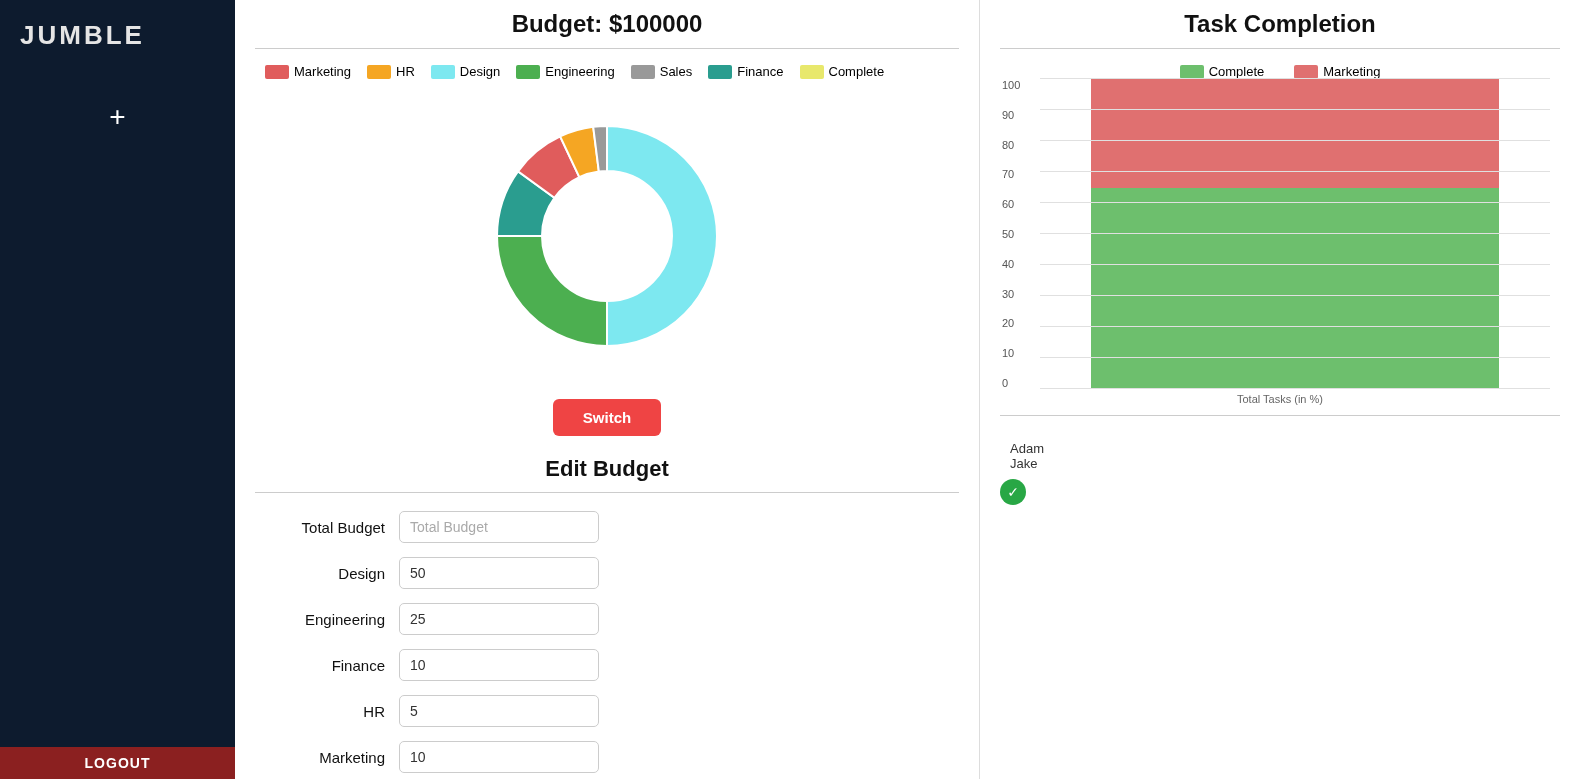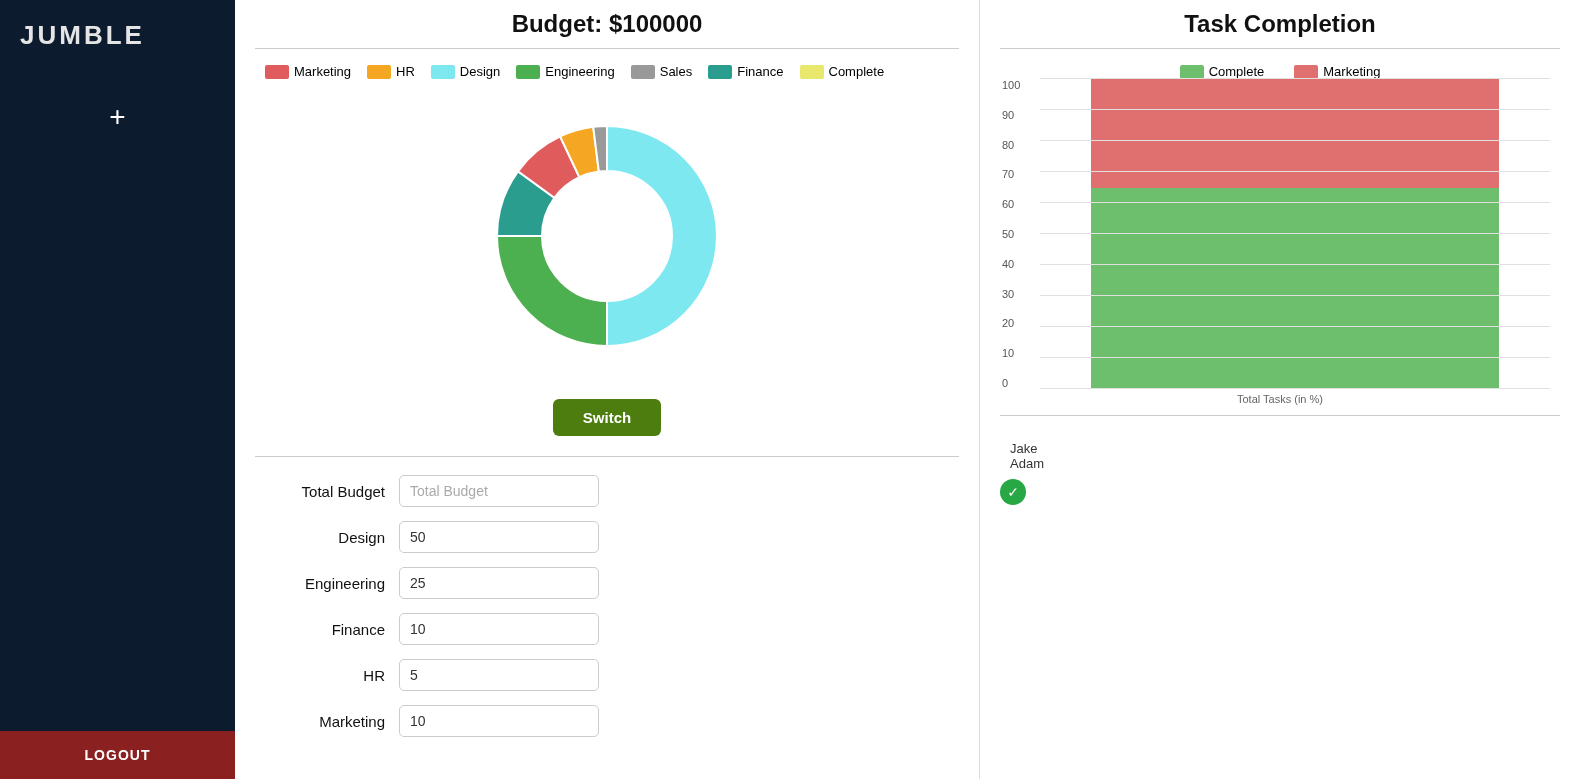--- a/index.html
+++ b/index.html
@@ -45,21 +45,21 @@
       margin-top: 20px;
     }
     #sidebar .logout-btn {
       position: absolute;
       bottom: 0;
       left: 0;
       width: 100%;
       background: #8b2020;
       color: white;
       border: none;
-      padding: 16px;
+      padding: 8px;
       font-size: 14px;
       font-weight: 700;
       letter-spacing: 1px;
       cursor: pointer;
       text-align: center;
     }
 
     
     #main {
       flex: 1;
@@ -126,21 +126,21 @@
     .donut-container {
       display: flex;
       justify-content: center;
       margin-bottom: 18px;
     }
 
     
     .switch-btn {
       display: block;
       margin: 0 auto 20px auto;
-      background: #4d7c0f;
+      background: #ef4444;
       color: white;
       border: none;
       border-radius: 6px;
       padding: 10px 30px;
       font-size: 15px;
       font-weight: 600;
       cursor: pointer;
     }
 
     
@@ -344,20 +344,21 @@
           <path d="M 145 255 A 110 110 0 0 1 35 145 L 80 145 A 65 65 0 0 0 145 210 Z" fill="#4caf50" stroke="white" stroke-width="2"></path>
           <path d="M 35 145 A 110 110 0 0 1 56.00813061875577 80.34362224782797 L 92.4138953656284 106.79395860098926 A 65 65 0 0 0 80 145 Z" fill="#2a9d8f" stroke="white" stroke-width="2"></path>
           <path d="M 56.00813061875577 80.34362224782797 A 110 110 0 0 1 98.16427792784198 45.469024228737865 L 117.32434604827026 86.18624158970874 A 65 65 0 0 0 92.4138953656284 106.79395860098926 Z" fill="#e05c5c" stroke="white" stroke-width="2"></path>
           <path d="M 98.16427792784198 45.469024228737865 A 110 110 0 0 1 131.2133443079265 35.86738285540744 L 136.8533398183202 80.51254441455895 A 65 65 0 0 0 117.32434604827026 86.18624158970874 Z" fill="#f5a623" stroke="white" stroke-width="2"></path>
           <path d="M 131.2133443079265 35.86738285540744 A 110 110 0 0 1 144.99999999999997 35 L 145 80 A 65 65 0 0 0 136.8533398183202 80.51254441455895 Z" fill="#999999" stroke="white" stroke-width="2"></path>
         </svg>
     </div>
 
     <button class="switch-btn">Switch</button>
 
+    <h3 class="edit-budget-title">Edit Budget</h3>
     <hr class="edit-budget-divider">
 
     <div class="budget-form" id="budget-form">
         <div class="form-row">
           <label class="form-label">Total Budget</label>
           <input class="form-input" type="text" placeholder="Total Budget" style="">
         </div>
         <div class="form-row">
           <label class="form-label">Design</label>
           <input class="form-input" type="text" placeholder="" value="50" style="">
@@ -429,19 +430,19 @@
           <div class="bar-grid-line" style="bottom: 90%;"></div>
           <div class="bar-grid-line" style="bottom: 100%;"></div>
         </div>
       <div class="bar-x-label">Total Tasks (in %)</div>
     </div>
 
     <hr class="tasks-divider">
 
     <div id="tasks-list">
         <div class="task-card"><div class="task-assignees">
+            <div>Adam</div>
             <div>Jake</div>
-            <div>Adam</div>
           </div><div class="task-check">✓</div></div>
       </div>
   </div>
 
 </div>
 
 </body></html>

